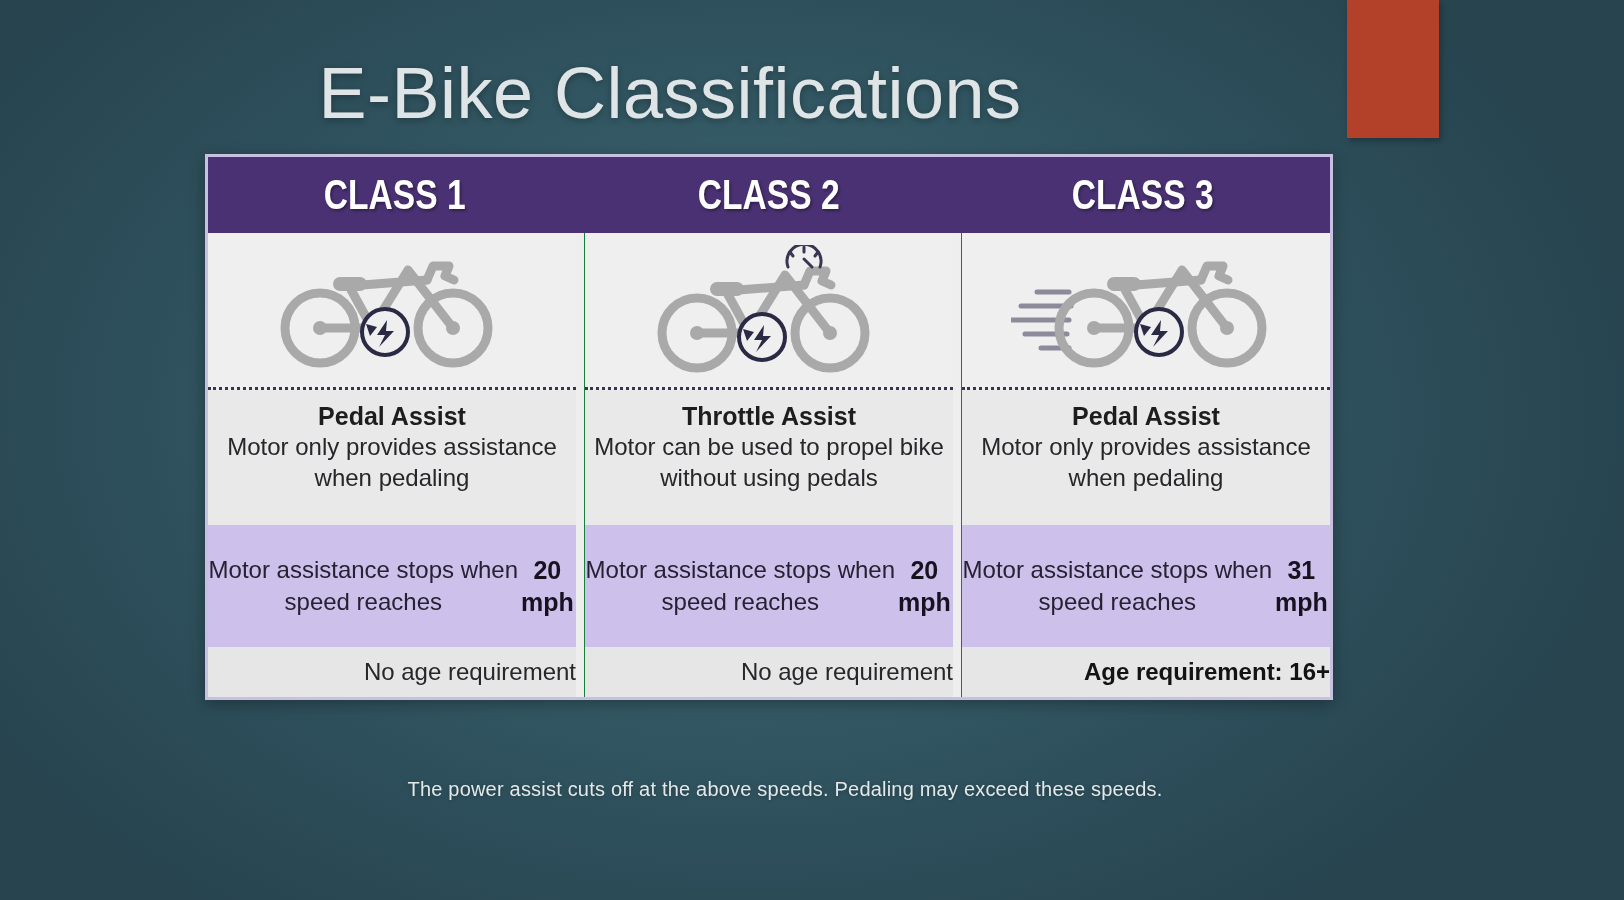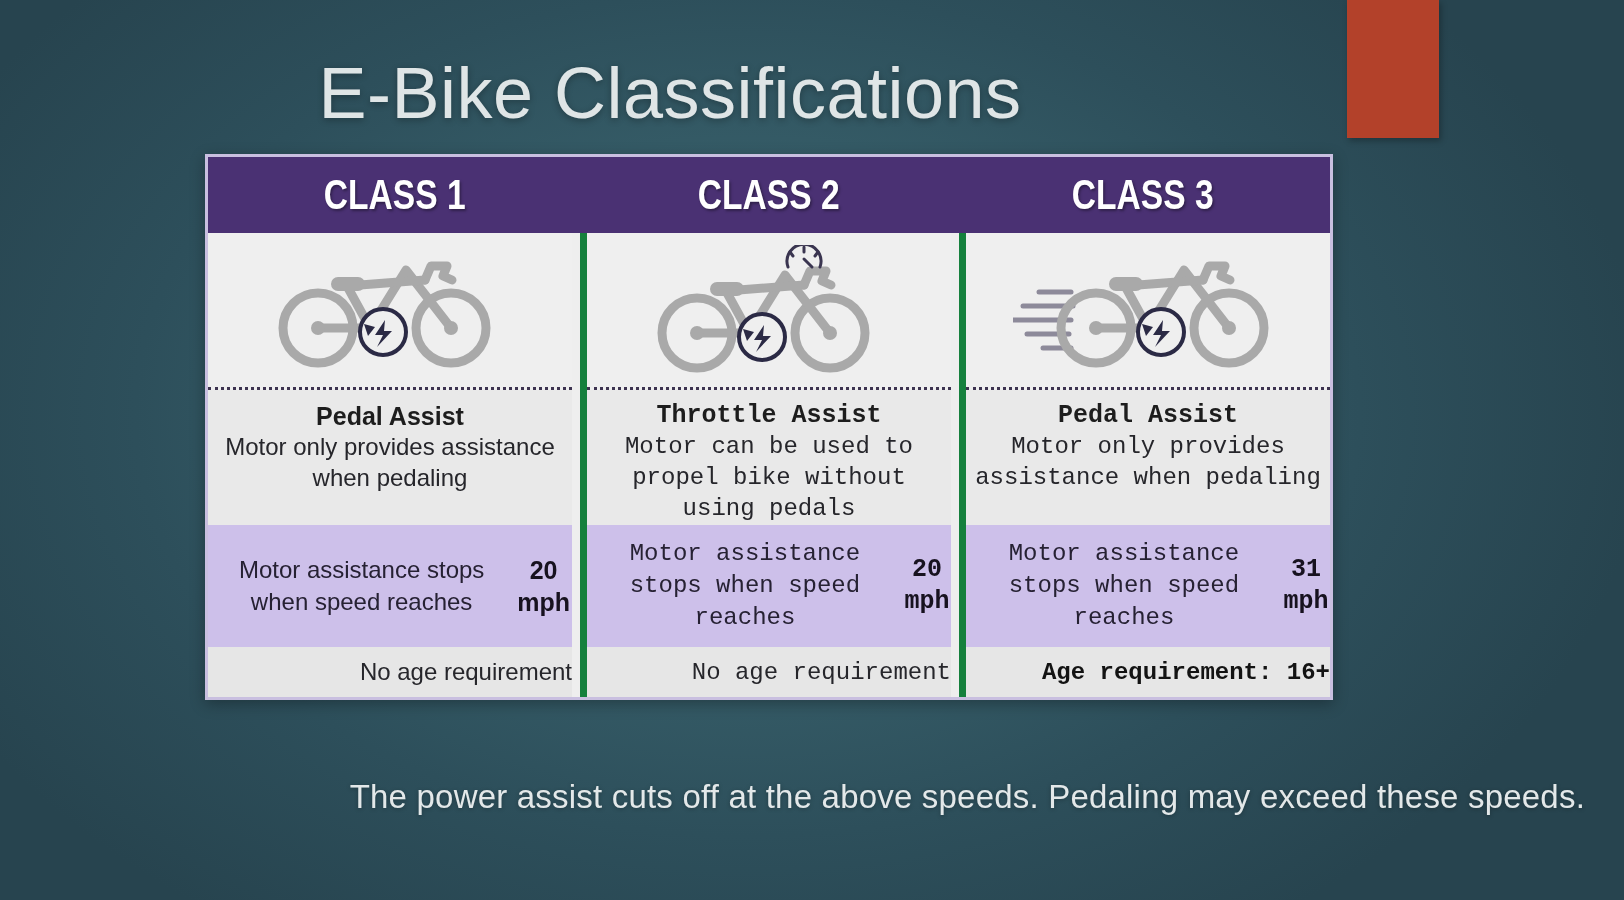--- a/index.html
+++ b/index.html
@@ -54,21 +54,21 @@
     transform-origin:center;
     text-shadow:2px 2px 3px rgba(0,0,0,.35);
     white-space:nowrap;
   }
 
   .tbody{ flex:1 1 auto; display:flex; position:relative;gap:8px; }
   .col{
     flex:1 1 0; display:flex; flex-direction:column;
     position:relative;
   }
-  .col + .col { border-left:7px solid #15803d;font-family:Liberation Mono, monospace; }
+  .col + .col { border-left:1px solid #15803d; }
 
   
   .icon-cell{
     flex:0 0 157px;
     background:#efefef;
     display:flex; align-items:center; justify-content:center;
     position:relative;
     border-bottom:3px dotted #3d3350;
   }
   .bike-svg{ display:block; }
@@ -102,23 +102,23 @@
   .age-cell{
     flex:1 1 auto;
     background:#e6e6e6;
     display:flex; align-items:center; justify-content:flex-end;
   }
   .age-text{ font-size:24px; color:#26262b; }
   .age-text.bold{ font-weight:700; color:#131313; }
 
   
   .caption{
-    position:absolute; left:15px; top:778px; width:1570px;
-    text-align:right;
-    font-size:33px; color:#e3e8e9; font-weight:400;
+    position:absolute; left:0; top:778px; width:1570px;
+    text-align:center;
+    font-size:20px; color:#e3e8e9; font-weight:400;
     letter-spacing:.2px;
     text-shadow:0 1px 4px rgba(0,0,0,.28);
   }
 </style>
 </head>
 <body>
 
 <div class="accent-block"></div>
 
 <div class="slide-title">E-Bike Classifications</div>

